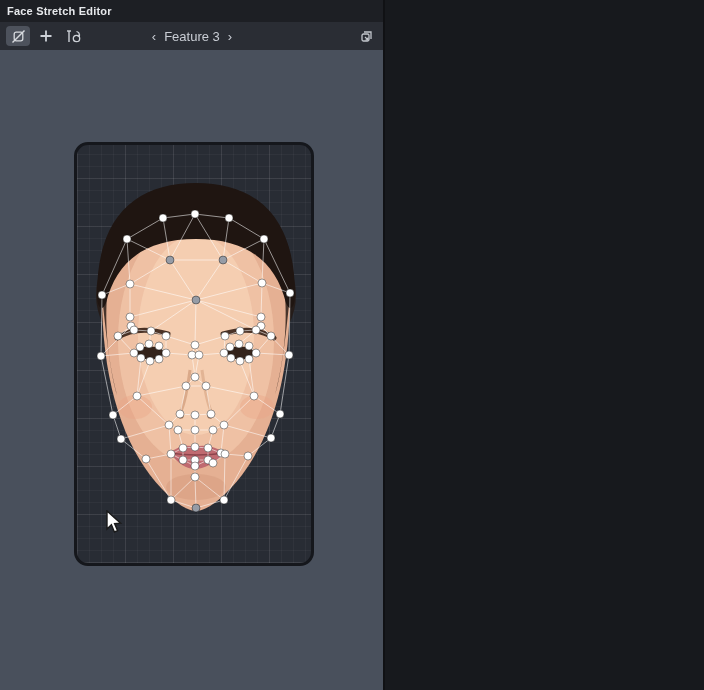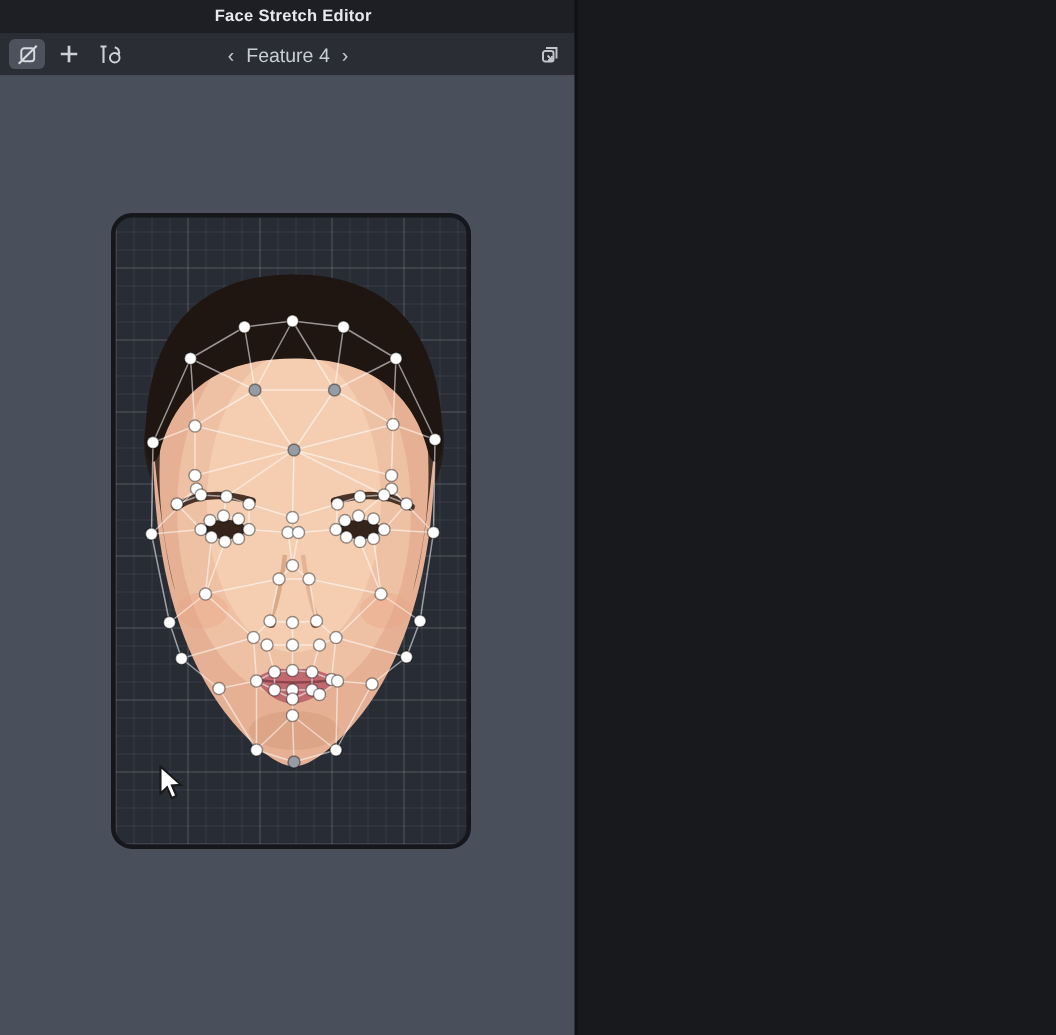--- a/index.html
+++ b/index.html
@@ -1,20 +1,20 @@
 <!DOCTYPE html>
 <html><head>
 <meta charset="utf-8">
 <style>
   * { margin:0; padding:0; box-sizing:border-box; }
   html,body { width:704px; height:690px; background:#101114; overflow:hidden;
               font-family:"Liberation Sans", sans-serif; }
   .panel-header { position:absolute; height:22px; background:#1d1f24; color:#e7e9ec;
                   font-size:11px; font-weight:bold; line-height:22px; padding-left:7px;
-                  letter-spacing:.2px;text-align:center; }
+                  letter-spacing:.2px; }
   .toolbar { position:absolute; height:28px; background:#2a2d34; display:flex;
              align-items:center; }
   svg { display:block; }
   .icon-btn { width:24px; height:20px; display:flex; align-items:center; justify-content:center;
               border-radius:4px; flex:0 0 auto; }
   .icon-btn.active { background:#4d525c; }
 
   
   #left-panel { position:absolute; left:0; top:0; width:384px; height:690px; background:#49505c; }
   #left-header { left:0; top:0; width:384px; }
@@ -62,21 +62,21 @@
         <line x1="3" y1="2" x2="3" y2="13" stroke="#cdd1d7" stroke-width="1.4"></line>
         <line x1="1" y1="2" x2="5" y2="2" stroke="#cdd1d7" stroke-width="1.4"></line>
         <circle cx="10.5" cy="9.5" r="3.2" fill="none" stroke="#cdd1d7" stroke-width="1.3"></circle>
         <path d="M10.5 2.5 q3.5 1 2.6 4.2" fill="none" stroke="#cdd1d7" stroke-width="1.3"></path>
         <path d="M11.6 6.9 l1.6 .3 .5 -1.6" fill="none" stroke="#cdd1d7" stroke-width="1.2"></path>
       </svg>
     </div>
 
     <div id="feature-nav">
       <span class="chev">‹</span>
-      <span>Feature 4</span>
+      <span>Feature 3</span>
       <span class="chev">›</span>
     </div>
 
     <div class="icon-btn" style="margin-left:auto;">
       <svg width="15" height="15" viewBox="0 0 15 15">
         <path d="M5 3 H12 V10" fill="none" stroke="#c2c6cc" stroke-width="1.3"></path>
         <rect x="3" y="5" width="7" height="7" rx="1.5" fill="none" stroke="#c2c6cc" stroke-width="1.3"></rect>
         <path d="M6 8 l3 3 M9 8.4 V11 H6.4" fill="none" stroke="#c2c6cc" stroke-width="1.2"></path>
       </svg>
     </div>

